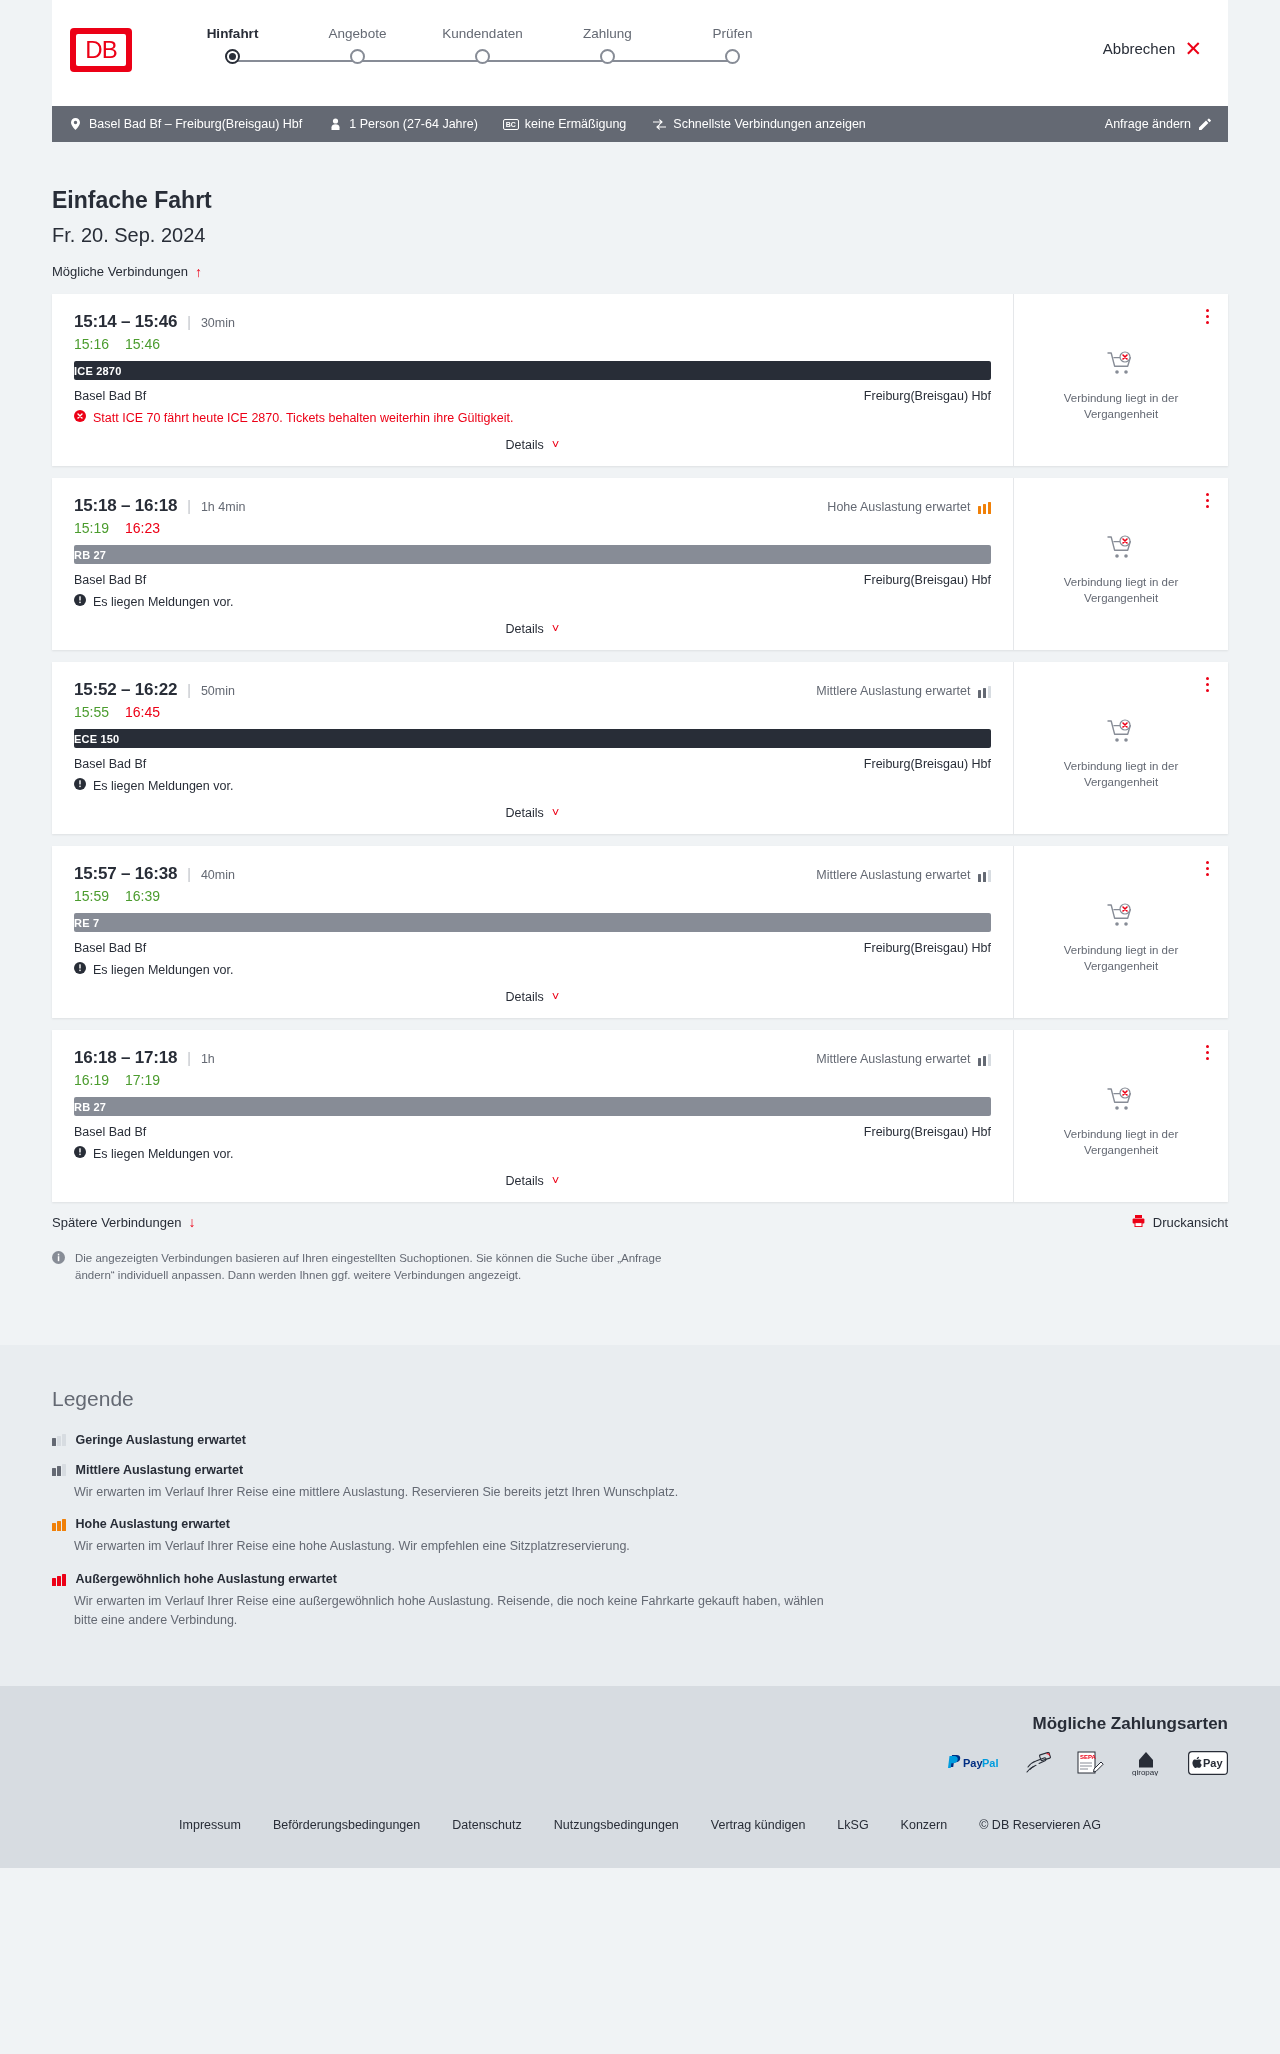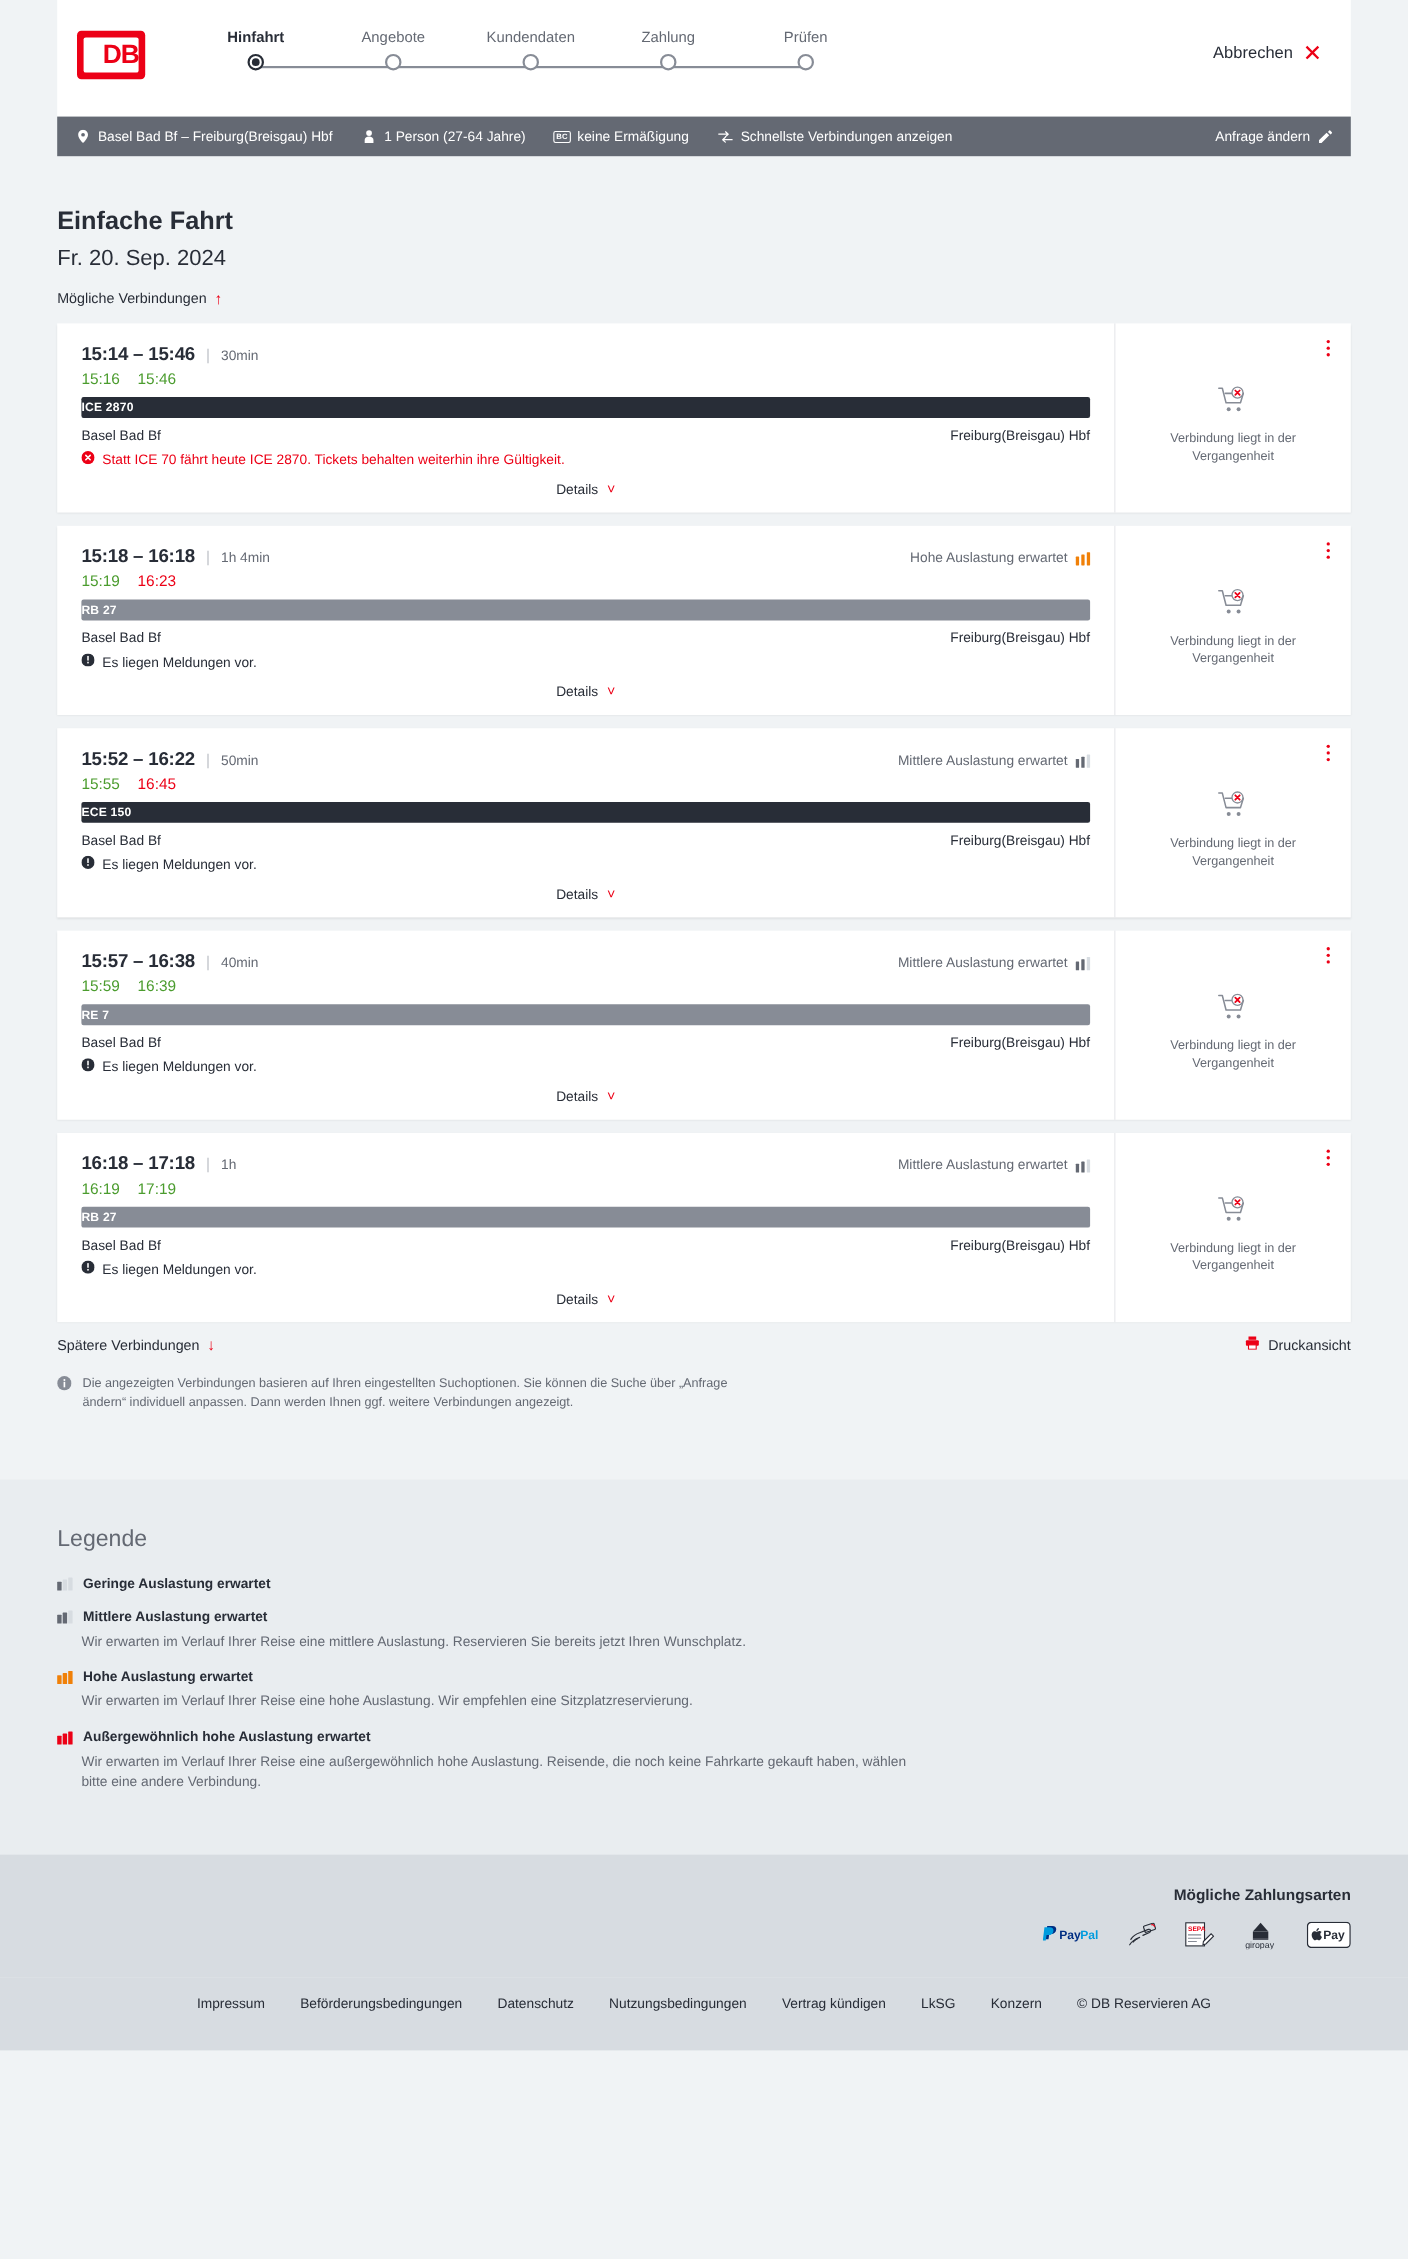--- a/index.html
+++ b/index.html
@@ -19,22 +19,22 @@
     display: flex; align-items: flex-start;
     border-bottom: 1px solid transparent;
   }
   .db-logo {
     width: 62px; height: 44px; background: #ec0016; border-radius: 4px;
     margin: 28px 0 0 18px; display: flex; align-items: center; justify-content: center;
     flex: 0 0 auto;
   }
   .db-logo-inner {
     width: 50px; height: 32px; background: #fff; border-radius: 2px;
-    color: #ec0016; font-weight: 700; font-size: 24px; line-height: 32px;
-    text-align: right; letter-spacing: -1px; font-family: "Liberation Sans", sans-serif;
+    color: #ec0016; font-weight: 400; font-size: 24px; line-height: 32px;
+    text-align: center; letter-spacing: -1px; font-family: "Liberation Sans", sans-serif;
   }
   .stepper { margin-left: 38px; margin-top: 26px; position: relative; }
   .step-labels { display: flex; }
   .step-labels .step { width: 125px; text-align: center; font-size: 13.5px; color: #646973; }
   .step-labels .step.active { color: #282d37; font-weight: 700; }
   .step-dots { position: relative; height: 24px; margin-top: 8px; }
   .step-line {
     position: absolute; top: 11px; left: 62px; right: 62px;
     height: 2px; background: #878c96;
   }
@@ -171,21 +171,21 @@
 
   
   .legend-sec { background: #e9edf0; padding: 42px 52px 40px 52px; }
   .legend-title { font-size: 21px; color: #646973; margin-bottom: 22px; }
   .leg-item { margin-bottom: 16px; }
   .leg-head { display: flex; align-items: center; gap: 10px; font-size: 12.5px; font-weight: 700; color: #282d37; }
   .leg-desc { font-size: 12.5px; color: #646973; margin-top: 6px; margin-left: 22px; line-height: 1.5; max-width: 760px; }
 
   
   .pay-sec { background: #d7dce1; padding: 28px 52px 26px 52px; text-align: right; }
-  .pay-title { font-size: 14px; font-weight: 700; color: #282d37; margin-bottom: 16px; }
+  .pay-title { font-size: 17px; font-weight: 700; color: #282d37; margin-bottom: 16px; }
   .pay-icons { display: flex; gap: 24px; justify-content: flex-end; align-items: center; }
   .pay-ico { height: 26px; display: flex; align-items: center; justify-content: center; }
 
   
   .footer {
     background: #d7dce1; padding: 16px 52px 36px 52px;
     display: flex; gap: 32px; justify-content: center; align-items: center;
     font-size: 12.5px; color: #282d37; flex-wrap: wrap;
   }
   .footer a { color: #282d37; text-decoration: none; cursor: pointer; }

